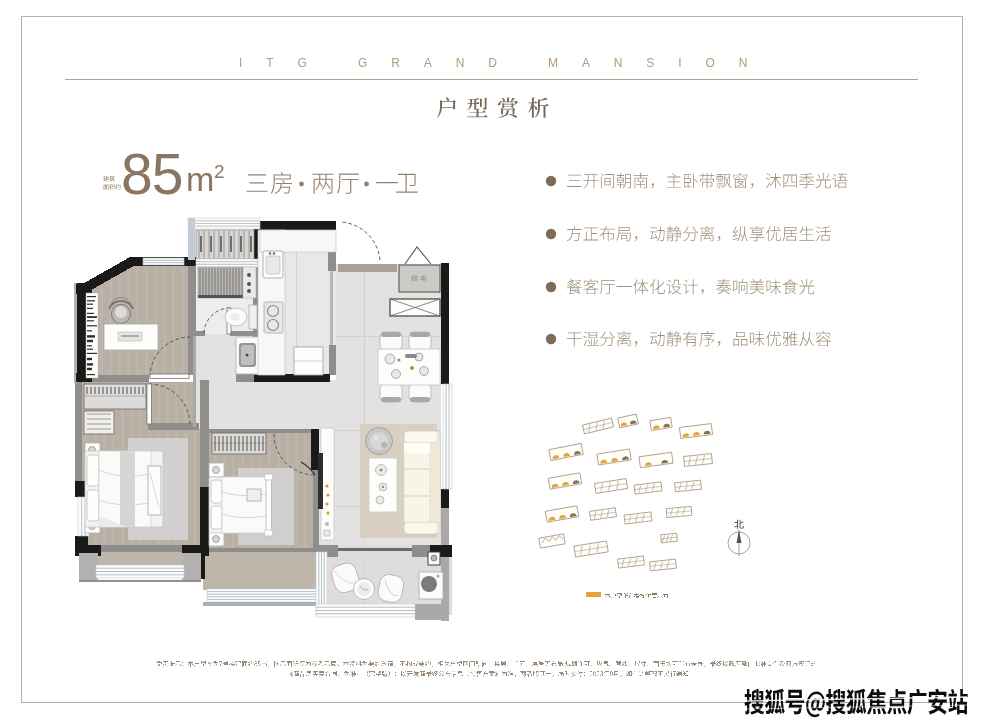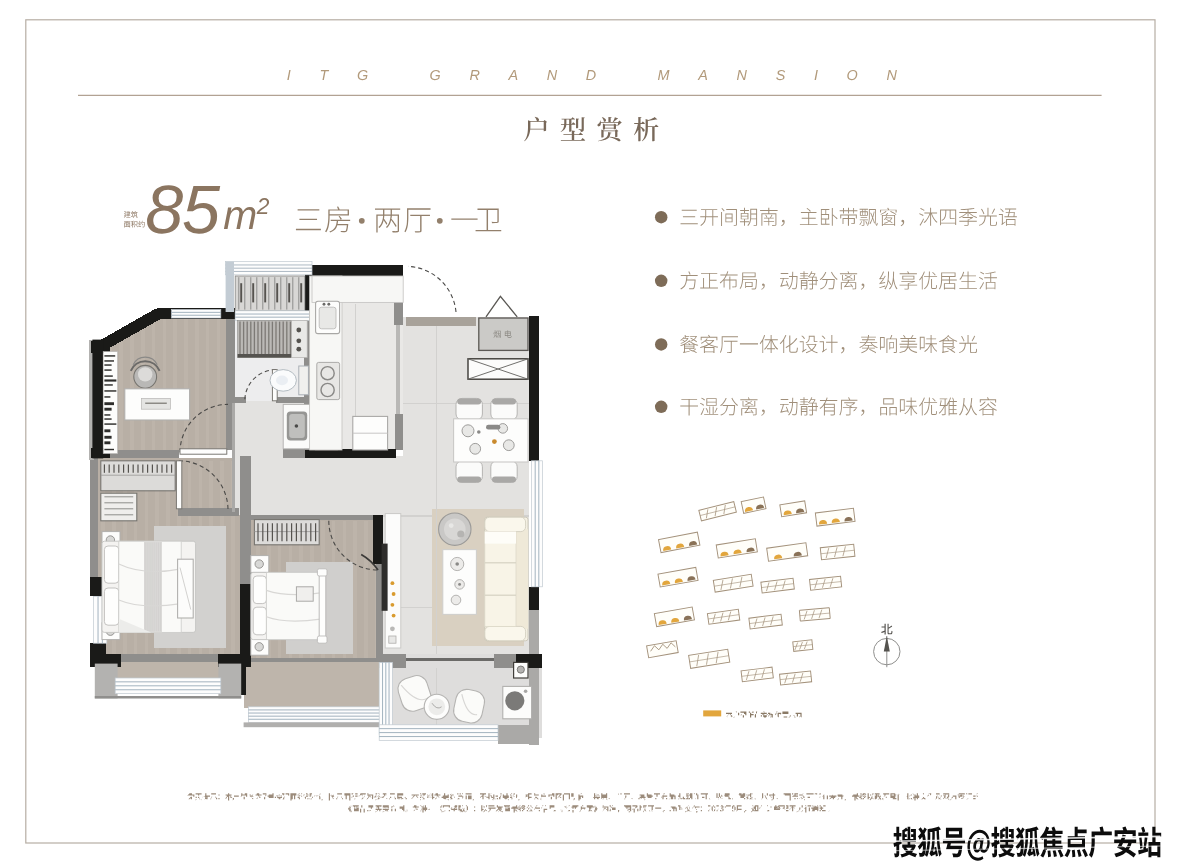--- a/index.html
+++ b/index.html
@@ -1,14 +1,14 @@
 <!DOCTYPE html>
 <html><head><meta charset="utf-8"><style>
 html,body{margin:0;padding:0;background:#fff;}
-#page{position:relative;width:983px;height:720px;background:#fff;overflow:hidden;font-family:"Liberation Sans",sans-serif;font-style:italic;}
+#page{position:relative;width:983px;height:720px;background:#fff;overflow:hidden;font-family:"Liberation Sans",sans-serif;}
 </style></head><body>
 <div id="page">
 <svg width="983" height="720" viewBox="0 0 983 720" xmlns="http://www.w3.org/2000/svg">
 <rect x="21.5" y="16.5" width="941" height="686" fill="none" stroke="#b6ada3" stroke-width="1"></rect>
 <text x="239" y="67" font-family="Liberation Sans, sans-serif" font-size="12" fill="#b29a7b" letter-spacing="23.9">ITG GRAND MANSION</text>
 <line x1="65" y1="79.5" x2="918" y2="79.5" stroke="#b2a293" stroke-width="1.2"></line>
 <path d="M445.8 97.3Q447.0 97.6 447.8 98.0Q448.5 98.4 448.8 98.9Q449.2 99.4 449.2 99.9Q449.1 100.3 448.9 100.6Q448.6 100.9 448.2 101.0Q447.8 101.0 447.3 100.7Q447.2 100.1 446.9 99.5Q446.6 99.0 446.3 98.4Q445.9 97.8 445.6 97.4ZM454.2 107.3V107.9H441.1V107.3ZM440.0 100.9V100.2L442.3 101.1H442.0V105.2Q442.0 106.3 441.9 107.6Q441.8 108.9 441.5 110.3Q441.3 111.6 440.7 113.0Q440.2 114.3 439.3 115.5Q438.4 116.8 437.1 117.8L436.8 117.6Q437.9 116.2 438.5 114.7Q439.2 113.1 439.5 111.5Q439.8 109.9 439.9 108.3Q440.0 106.8 440.0 105.2V101.1ZM454.1 101.1V101.7H441.2V101.1ZM452.9 101.1 453.8 100.0 455.9 101.6Q455.8 101.7 455.6 101.9Q455.4 102.0 455.1 102.0V108.7Q455.1 108.8 454.8 108.9Q454.5 109.1 454.1 109.2Q453.7 109.3 453.4 109.3H453.1V101.1Z M467.9 99.0H476.0L477.1 97.7Q477.1 97.7 477.5 97.9Q477.8 98.2 478.3 98.6Q478.8 98.9 479.2 99.3Q479.1 99.6 478.6 99.6H468.1ZM467.4 103.3H476.5L477.6 101.8Q477.6 101.8 478.0 102.1Q478.3 102.4 478.8 102.8Q479.2 103.2 479.6 103.6Q479.5 104.0 479.0 104.0H467.5ZM480.0 98.7 482.6 98.9Q482.5 99.1 482.4 99.3Q482.2 99.4 481.8 99.5V106.4Q481.8 106.5 481.6 106.6Q481.4 106.8 481.0 106.9Q480.7 106.9 480.3 106.9H480.0ZM474.3 99.0H476.2V109.2Q476.1 109.3 475.7 109.5Q475.3 109.7 474.6 109.7H474.3ZM484.7 97.7 487.3 97.9Q487.3 98.2 487.1 98.3Q486.9 98.5 486.5 98.5V107.6Q486.5 108.3 486.4 108.8Q486.2 109.3 485.7 109.6Q485.2 109.9 484.1 110.0Q484.0 109.6 483.9 109.2Q483.8 108.9 483.7 108.7Q483.4 108.5 483.1 108.3Q482.7 108.2 482.1 108.1V107.7Q482.1 107.7 482.4 107.7Q482.6 107.8 483.0 107.8Q483.4 107.8 483.8 107.8Q484.1 107.9 484.3 107.9Q484.5 107.9 484.6 107.8Q484.7 107.7 484.7 107.5ZM476.5 108.8 479.3 109.1Q479.3 109.3 479.1 109.5Q478.9 109.6 478.5 109.7V116.9H476.5ZM469.4 111.9H482.4L483.6 110.4Q483.6 110.4 483.8 110.5Q484.0 110.7 484.4 111.0Q484.7 111.3 485.1 111.6Q485.5 111.9 485.8 112.2Q485.7 112.5 485.2 112.5H469.6ZM467.3 116.6H484.2L485.4 115.0Q485.4 115.0 485.6 115.2Q485.9 115.4 486.2 115.6Q486.6 115.9 487.0 116.2Q487.3 116.6 487.7 116.9Q487.6 117.2 487.1 117.2H467.5ZM470.2 99.0H472.0V102.4Q472.0 103.3 471.9 104.4Q471.8 105.4 471.3 106.4Q470.8 107.5 469.9 108.4Q469.0 109.3 467.4 110.1L467.2 109.8Q468.5 108.7 469.2 107.5Q469.8 106.2 470.0 104.9Q470.2 103.7 470.2 102.4Z M508.0 113.9Q510.6 114.1 512.4 114.5Q514.2 114.8 515.2 115.3Q516.2 115.7 516.6 116.2Q517.1 116.6 517.1 117.0Q517.1 117.3 516.8 117.6Q516.5 117.8 516.0 117.8Q515.5 117.8 515.1 117.5Q514.1 116.7 512.2 115.8Q510.4 114.9 507.9 114.3ZM515.2 98.8Q515.0 99.2 514.3 99.1Q513.7 99.7 512.8 100.5Q511.8 101.3 510.9 101.9H510.5Q510.8 101.4 511.2 100.6Q511.5 99.9 511.9 99.1Q512.2 98.4 512.4 97.7ZM501.7 97.8Q503.0 98.0 503.7 98.5Q504.4 98.9 504.7 99.4Q505.0 99.9 505.0 100.4Q505.0 100.8 504.7 101.1Q504.5 101.4 504.1 101.5Q503.7 101.5 503.2 101.2Q503.2 100.6 502.9 100.0Q502.7 99.4 502.3 98.8Q501.9 98.3 501.5 97.9ZM509.7 97.7Q509.7 97.9 509.5 98.1Q509.4 98.2 508.9 98.3V101.8H507.0V97.5ZM515.1 101.6 516.3 100.4 518.3 102.4Q518.2 102.5 518.0 102.5Q517.8 102.6 517.5 102.6Q517.0 103.2 516.2 103.8Q515.4 104.5 514.7 104.9L514.4 104.8Q514.6 104.3 514.8 103.7Q515.0 103.1 515.1 102.6Q515.3 102.0 515.3 101.6ZM500.3 100.4Q500.8 101.7 500.8 102.6Q500.8 103.6 500.5 104.2Q500.1 104.8 499.7 105.1Q499.2 105.4 498.6 105.3Q498.1 105.1 497.9 104.6Q497.8 104.2 498.0 103.8Q498.3 103.4 498.7 103.2Q499.3 102.9 499.7 102.1Q500.1 101.4 500.0 100.5ZM516.3 101.6V102.2H500.1V101.6ZM511.3 103.8 512.2 102.9 514.2 104.3Q514.1 104.4 513.9 104.6Q513.6 104.7 513.3 104.7V107.3Q513.3 107.3 513.1 107.5Q512.8 107.6 512.4 107.7Q512.1 107.8 511.8 107.8H511.5V103.8ZM504.2 107.6Q504.2 107.7 504.0 107.8Q503.7 107.9 503.4 108.0Q503.0 108.1 502.6 108.1H502.4V103.8V103.0L504.3 103.8H512.2V104.5H504.2ZM512.2 106.5V107.1H503.1V106.5ZM509.6 110.7Q509.5 110.9 509.3 111.0Q509.1 111.2 508.7 111.1Q508.6 112.1 508.3 112.9Q508.0 113.8 507.5 114.5Q506.9 115.2 505.8 115.8Q504.7 116.4 502.9 116.9Q501.1 117.4 498.4 117.8L498.3 117.4Q500.6 116.9 502.1 116.3Q503.6 115.7 504.5 115.1Q505.5 114.4 505.9 113.7Q506.4 112.9 506.6 112.0Q506.8 111.1 506.8 110.0ZM501.1 107.9 503.3 108.7H512.5L513.4 107.7L515.3 109.1Q515.2 109.2 515.1 109.3Q514.9 109.4 514.5 109.5V113.8Q514.5 113.9 514.1 114.1Q513.6 114.2 512.9 114.2H512.6V109.4H503.0V114.1Q503.0 114.3 502.6 114.4Q502.2 114.6 501.5 114.6H501.1V108.7Z M528.4 102.6H534.5L535.6 101.2Q535.6 101.2 535.9 101.5Q536.2 101.7 536.7 102.1Q537.2 102.5 537.5 102.9Q537.4 103.3 536.9 103.3H528.6ZM531.7 102.6H533.8V103.0Q533.1 105.8 531.8 108.3Q530.5 110.8 528.4 112.8L528.2 112.5Q529.1 111.1 529.7 109.5Q530.4 107.9 530.9 106.1Q531.4 104.4 531.7 102.6ZM531.9 97.5 534.6 97.8Q534.6 98.0 534.4 98.2Q534.3 98.3 533.8 98.4V117.2Q533.8 117.3 533.6 117.4Q533.4 117.6 533.0 117.7Q532.7 117.8 532.3 117.8H531.9ZM533.8 105.6Q535.1 106.0 535.8 106.6Q536.6 107.1 536.9 107.7Q537.2 108.2 537.2 108.7Q537.1 109.2 536.9 109.4Q536.6 109.7 536.2 109.7Q535.9 109.7 535.4 109.4Q535.4 108.8 535.1 108.1Q534.8 107.5 534.4 106.8Q534.0 106.2 533.6 105.8ZM538.0 99.2 540.4 100.0Q540.3 100.2 539.9 100.3V106.3Q539.9 107.7 539.8 109.3Q539.6 110.8 539.2 112.3Q538.7 113.9 537.8 115.3Q536.8 116.7 535.2 117.8L534.9 117.5Q536.3 115.9 536.9 114.1Q537.6 112.2 537.8 110.2Q538.0 108.2 538.0 106.2ZM545.5 97.4 547.9 99.5Q547.5 99.8 546.6 99.5Q545.7 99.8 544.5 100.0Q543.3 100.3 542.0 100.5Q540.6 100.7 539.3 100.8L539.3 100.4Q540.4 100.1 541.6 99.6Q542.7 99.0 543.8 98.5Q544.9 97.9 545.5 97.4ZM538.8 105.2H545.5L546.7 103.7Q546.7 103.7 546.9 103.9Q547.1 104.1 547.4 104.3Q547.8 104.6 548.1 104.9Q548.5 105.2 548.8 105.5Q548.7 105.9 548.2 105.9H538.8ZM543.5 105.3H545.5V117.3Q545.5 117.4 545.1 117.6Q544.6 117.8 543.9 117.8H543.5Z" fill="#79695a"></path>
 <text x="121" y="194" font-family="Liberation Sans, sans-serif" font-size="57" fill="#8b7560" style="letter-spacing:-1px">85</text>
 <text x="186" y="191" font-family="Liberation Sans, sans-serif" font-size="34" fill="#8b7560">m</text>
 <text x="214" y="178" font-family="Liberation Sans, sans-serif" font-size="19" fill="#8b7560">2</text>

